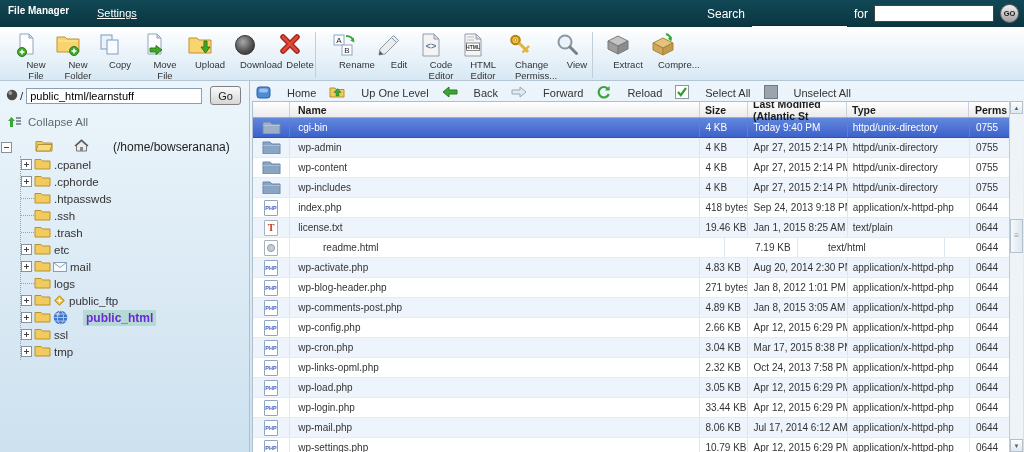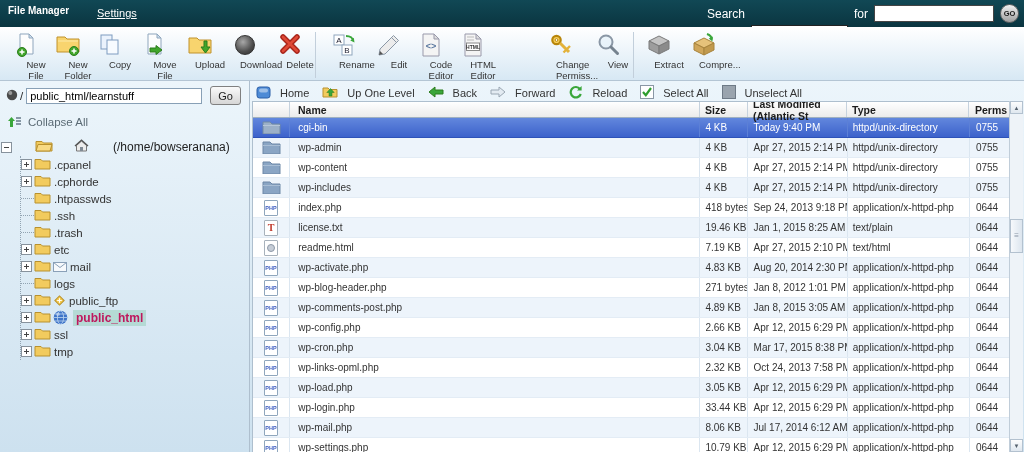--- a/index.html
+++ b/index.html
@@ -22,21 +22,21 @@
   .search-for-input { width:120px; height:17px; border:1px solid #444; font-size:11px; padding:0 3px; }
   .go-circle { width:19px; height:19px; border-radius:50%; background:linear-gradient(#f2f2f2,#9e9e9e);
     border:1px solid #666; font-size:7.5px; font-weight:bold; color:#1a1a1a;
     display:flex; align-items:center; justify-content:center; cursor:pointer; }
 
   
   .toolbar { position:absolute; top:27px; left:0; right:0; height:54px;
     background:linear-gradient(180deg,#ffffff,#d7e8f4); border-bottom:1px solid #b4c5d4;
     display:flex; align-items:flex-start; padding:4px 2px 0 5px; }
   .tbtn { display:flex; flex-direction:column; align-items:center; width:42px; cursor:pointer; }
-  .tbtn.w48 { width:48px; } .tbtn.w52 { width:52px;margin-left:41px; }
+  .tbtn.w48 { width:48px; } .tbtn.w52 { width:52px; }
   .ticon { height:28px; display:flex; align-items:center; justify-content:center; }
   .tlabel { font-size:9.5px; color:#333; text-align:center; line-height:11px; max-width:50px;padding-left:20px; }
   .tsep { width:1px; height:46px; background:#c2cfdb; margin:1px 4px 0 4px; }
   .sphere { width:20px; height:20px; border-radius:50%;
     background:radial-gradient(circle at 7px 6px,#a8a8a8,#4d4d4d 60%,#2b2b2b); border:1px solid #333; }
 
   
   .content { position:absolute; top:81px; left:0; right:0; bottom:0;
     background:linear-gradient(180deg,#ecf5fb,#cde1ef); }
   .panel-divider { position:absolute; left:249px; top:0; bottom:0; width:1px; background:#aebfce; }
@@ -54,27 +54,27 @@
   .troot { display:flex; align-items:center; gap:21px; height:18px; font-size:12px; color:#222; cursor:pointer; }
   .tkids { margin-left:13px; border-left:1px dotted #92a4b2; }
   .titem { display:flex; align-items:center; height:17px; cursor:pointer; }
   .hstub { border-top:1px dotted #92a4b2; width:6px; flex:none; }
   .hstub.long { width:13px; }
   .exp { width:11px; height:11px; background:#fff; border:1px solid #87929c; flex:none;
     margin-left:-6px; margin-right:2px; position:relative; cursor:pointer; }
   .exp::before, .exp.minus::before { content:""; position:absolute; left:2px; right:2px; top:4px; height:1px; background:#444; }
   .exp.plus::after { content:""; position:absolute; top:2px; bottom:2px; left:4px; width:1px; background:#444; }
   .tlab { margin-left:3px; white-space:nowrap; }
-  .tsel { background:#b5dad5; font-weight:bold; color:#be185d; font-size:12px; padding:1px 3px; margin-left:5px; }
+  .tsel { background:#b5dad5; font-weight:bold; color:#6d28d9; font-size:12px; padding:1px 3px; margin-left:15px; }
   .badge { margin-left:2px; flex:none; display:flex; }
 
   
   .navbar { position:absolute; left:256px; top:4px; height:16px; display:flex; align-items:center;
     gap:13px; font-size:11px; color:#333; }
-  .nav-item { display:flex; align-items:center; gap:9px; cursor:pointer; white-space:nowrap; }
+  .nav-item { display:flex; align-items:center; gap:16px; cursor:pointer; white-space:nowrap; }
 
   
   .filetable { position:absolute; left:252px; top:20px; width:757px; bottom:0; background:#fff;
     border-top:1px solid #aebfce; border-left:1px solid #aebfce; overflow:hidden; }
   .thead { display:flex; height:16px; background:linear-gradient(#ffffff,#ebebeb);
     border-bottom:1px solid #9fb0c0; font-size:10.5px; font-weight:bold; color:#1c1c1c; }
   .thead .cell { border-right:1px solid #c6d2de; display:flex; align-items:center; }
   .row { display:flex; height:20px; font-size:10px; color:#333; border-bottom:1px solid #e3ecf5; cursor:pointer;justify-content:space-between; }
   .row .cell { border-right:1px solid #dbe6f0; display:flex; align-items:center;
     white-space:nowrap; overflow:hidden; }
@@ -567,21 +567,20 @@
       <div class="cell c-perms">0644</div>
     </div>
     <div class="row">
       <div class="cell c-icon">
           <span class="fic htm">
             <span class="orb"></span>
           </span>
         </div>
       <div class="cell c-name">readme.html</div>
       <div class="cell c-size">7.19 KB</div>
-      <div class="cell c-mod">Apr 27, 2015 2:10 PM</div>
       <div class="cell c-type">text/html</div>
       <div class="cell c-perms">0644</div>
     </div>
     <div class="row alt">
       <div class="cell c-icon">
           <span class="fic">PHP</span>
         </div>
       <div class="cell c-name">wp-activate.php</div>
       <div class="cell c-size">4.83 KB</div>
       <div class="cell c-mod">Aug 20, 2014 2:30 PM</div>

